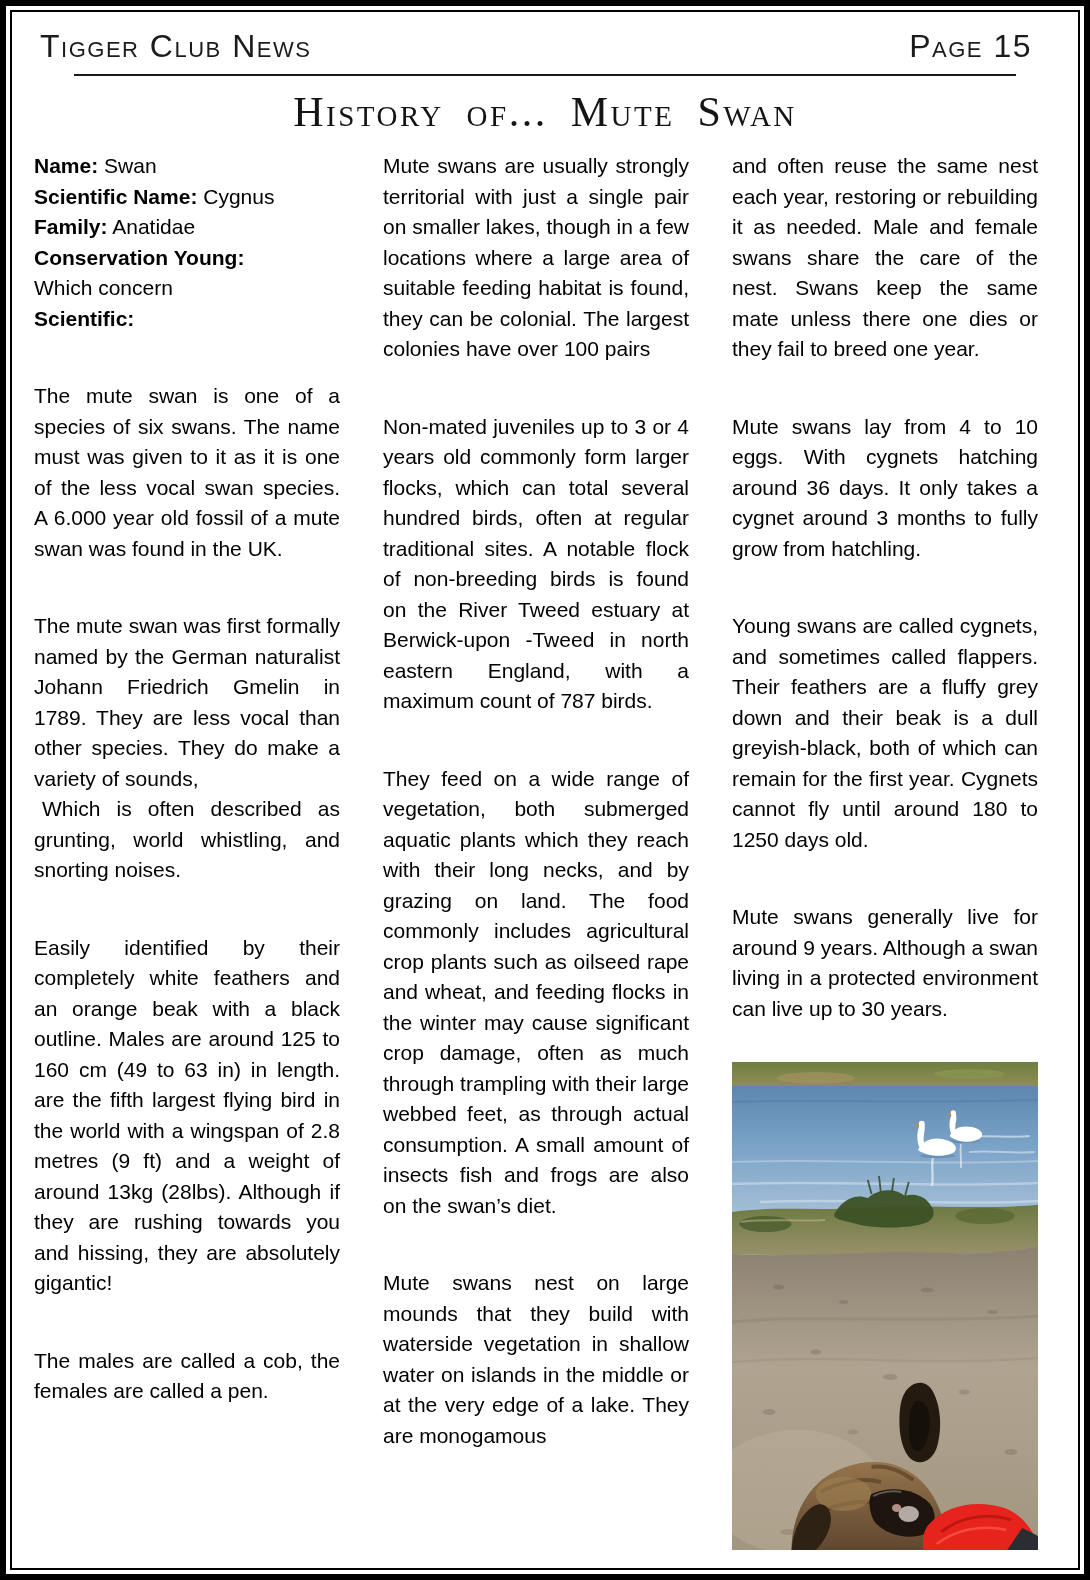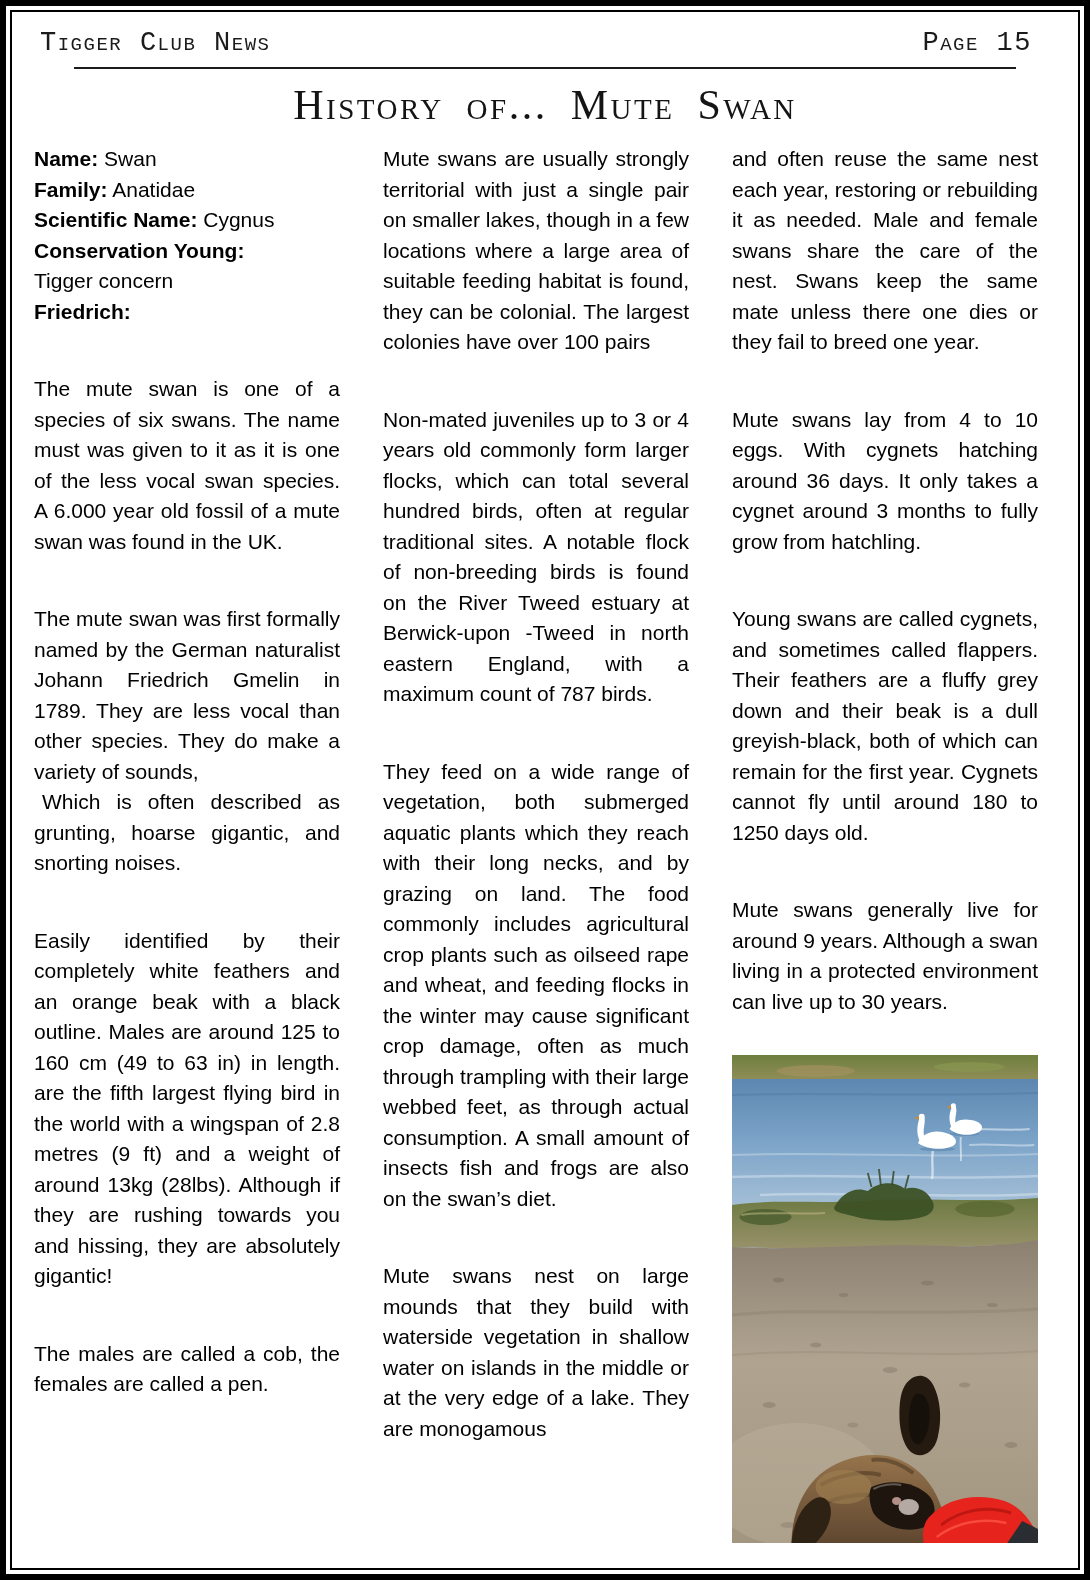--- a/index.html
+++ b/index.html
@@ -12,23 +12,23 @@
   }
   .inner {
     width:100%; height:100%;
     border:2px solid var(--border-black,#000);
     overflow:hidden; background:#fff;
   }
 
   .header-row {
     display:flex; justify-content:space-between; align-items:baseline;
     padding:16px 46px 0 28px;
-    font-family:Liberation Mono, monospace;
+    font-family:Liberation Sans, sans-serif;
     font-variant:small-caps; letter-spacing:1.5px;
-    font-size:27px; color:#1b1b1b;
+    font-size:32px; color:#1b1b1b;
   }
   .header-rule {
     border-top:2px solid #1b1b1b; margin:9px 62px 0 62px; height:0;
   }
   .article-title {
     text-align:center; margin-top:12px;
     font-family:"Liberation Serif", serif; font-weight:normal;
     font-variant:small-caps; font-size:42px; letter-spacing:2.5px; word-spacing:10px;
     color:#141414;
   }
@@ -59,28 +59,28 @@
       <span class="masthead">Tigger Club News</span>
       <span class="pagenum">Page 15</span>
     </div>
     <div class="header-rule"></div>
 
     <h1 class="article-title">History of... Mute Swan</h1>
 
     <div class="columns">
       <div class="col">
           <p class="para"><b>Name:</b> Swan</p>
+          <p class="para"><b>Scientific Name:</b> Cygnus</p>
           <p class="para"><b>Family:</b> Anatidae</p>
-          <p class="para"><b>Scientific Name:</b> Cygnus</p>
           <p class="para"><b>Conservation Young:</b></p>
-          <p class="para">Tigger concern</p>
-          <p class="para"><b>Friedrich:</b></p>
+          <p class="para">Which concern</p>
+          <p class="para"><b>Scientific:</b></p>
           <p class="para gap">The mute swan is one of a species of six swans. The name must was given to it as it is one of the less vocal swan species. A 6.000 year old fossil of a mute swan was found in the UK.</p>
           <p class="para gap">The mute swan was first formally named by the German naturalist Johann Friedrich Gmelin in 1789. They are less vocal than other species. They do make a variety of sounds,</p>
-          <p class="para indent">Which is often described as grunting, hoarse gigantic, and snorting noises.</p>
+          <p class="para indent">Which is often described as grunting, world whistling, and snorting noises.</p>
           <p class="para gap">Easily identified by their completely white feathers and an orange beak with a black outline. Males are around 125 to 160 cm (49 to 63 in) in length. are the fifth largest flying bird in the world with a wingspan of 2.8 metres (9 ft) and a weight of around 13kg (28lbs). Although if they are rushing towards you and hissing, they are absolutely gigantic!</p>
           <p class="para gap">The males are called a cob, the females are called a pen.</p>
         </div>
       <div class="col">
           <p class="para">Mute swans are usually strongly territorial with just a single pair on smaller lakes, though in a few locations where a large area of suitable feeding habitat is found, they can be colonial. The largest colonies have over 100 pairs</p>
           <p class="para gap">Non-mated juveniles up to 3 or 4 years old commonly form larger flocks, which can total several hundred birds, often at regular traditional sites. A notable flock of non-breeding birds is found on the River Tweed estuary at Berwick-upon -Tweed in north eastern England, with a maximum count of 787 birds.</p>
           <p class="para gap">They feed on a wide range of vegetation, both submerged aquatic plants which they reach with their long necks, and by grazing on land. The food commonly includes agricultural crop plants such as oilseed rape and wheat, and feeding flocks in the winter may cause significant crop damage, often as much through trampling with their large webbed feet, as through actual consumption. A small amount of insects fish and frogs are also on the swan’s diet.</p>
           <p class="para gap">Mute swans nest on large mounds that they build with waterside vegetation in shallow water on islands in the middle or at the very edge of a lake. They are monogamous</p>
         </div>
       <div class="col">

